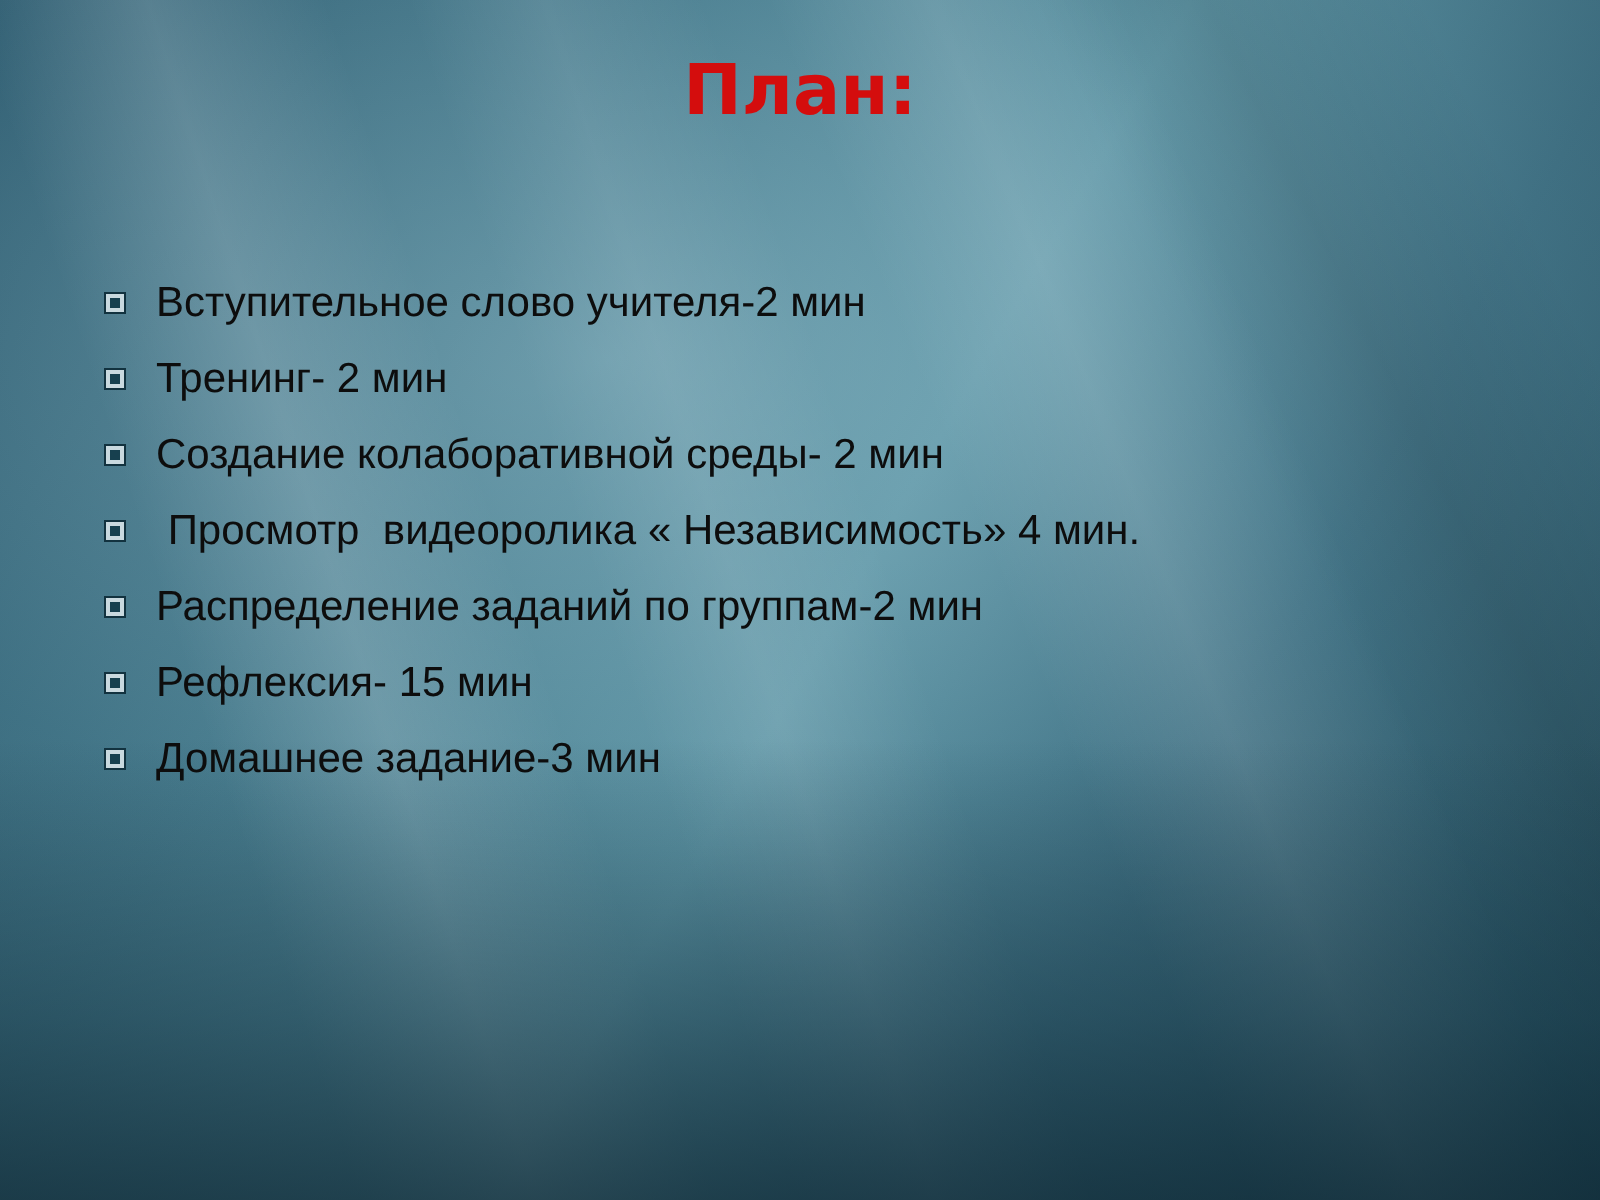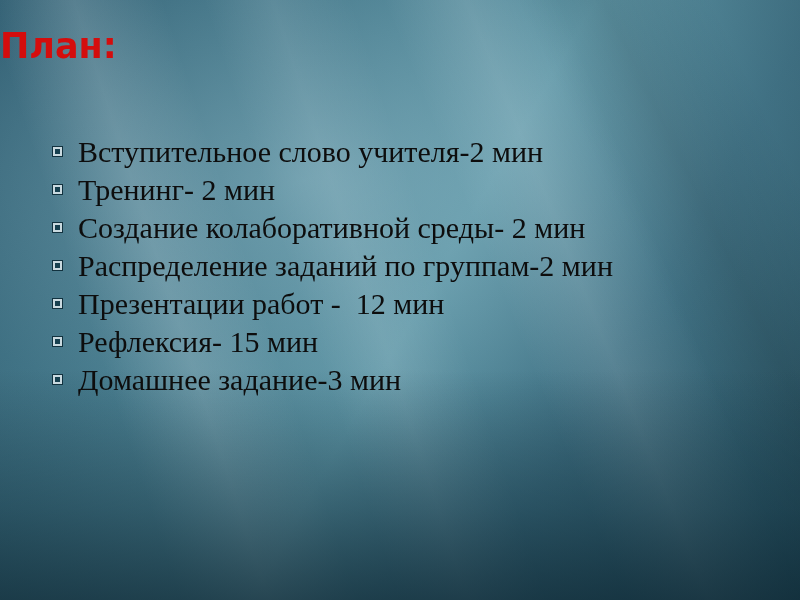--- a/index.html
+++ b/index.html
@@ -47,20 +47,21 @@
   }
   .content-card {
     position: absolute;
     inset: 0;
   }
   .slide-title {
     position: absolute;
     top: 26px;
     left: 0;
     right: 0;
+    text-align: center;
     font-family: "DejaVu Sans", sans-serif;
     font-weight: bold;
     font-size: 35px;
     color: #d40d0d;
     letter-spacing: 0px;
   }
   .bullet-list {
     position: absolute;
     top: 137px;
     left: 52px;
@@ -89,22 +90,22 @@
   .bullet-marker::after {
     content: "";
     position: absolute;
     left: 2px;
     top: 2px;
     width: 5px;
     height: 5px;
     background: #17404f;
   }
   .bullet-text {
-    font-family: Liberation Serif, serif;
-    font-size: 30px;
+    font-family: Liberation Sans, sans-serif;
+    font-size: 21px;
     line-height: 29px;
     color: #0d0d0d;
     white-space: pre;
   }
 </style>
 </head>
 <body>
 
 <div class="slide">
   <div class="bg-base"></div>
@@ -123,25 +124,25 @@
       <li class="bullet-item">
         <span class="bullet-marker"></span>
         <span class="bullet-text">Тренинг- 2 мин</span>
       </li>
       <li class="bullet-item">
         <span class="bullet-marker"></span>
         <span class="bullet-text">Создание колаборативной среды- 2 мин</span>
       </li>
       <li class="bullet-item">
         <span class="bullet-marker"></span>
-        <span class="bullet-text">Распределение заданий по группам-2 мин</span>
+        <span class="bullet-text"> Просмотр  видеоролика « Независимость» 4 мин.</span>
       </li>
       <li class="bullet-item">
         <span class="bullet-marker"></span>
-        <span class="bullet-text">Презентации работ -  12 мин</span>
+        <span class="bullet-text">Распределение заданий по группам-2 мин</span>
       </li>
       <li class="bullet-item">
         <span class="bullet-marker"></span>
         <span class="bullet-text">Рефлексия- 15 мин</span>
       </li>
       <li class="bullet-item">
         <span class="bullet-marker"></span>
         <span class="bullet-text">Домашнее задание-3 мин</span>
       </li>
     </ul>

